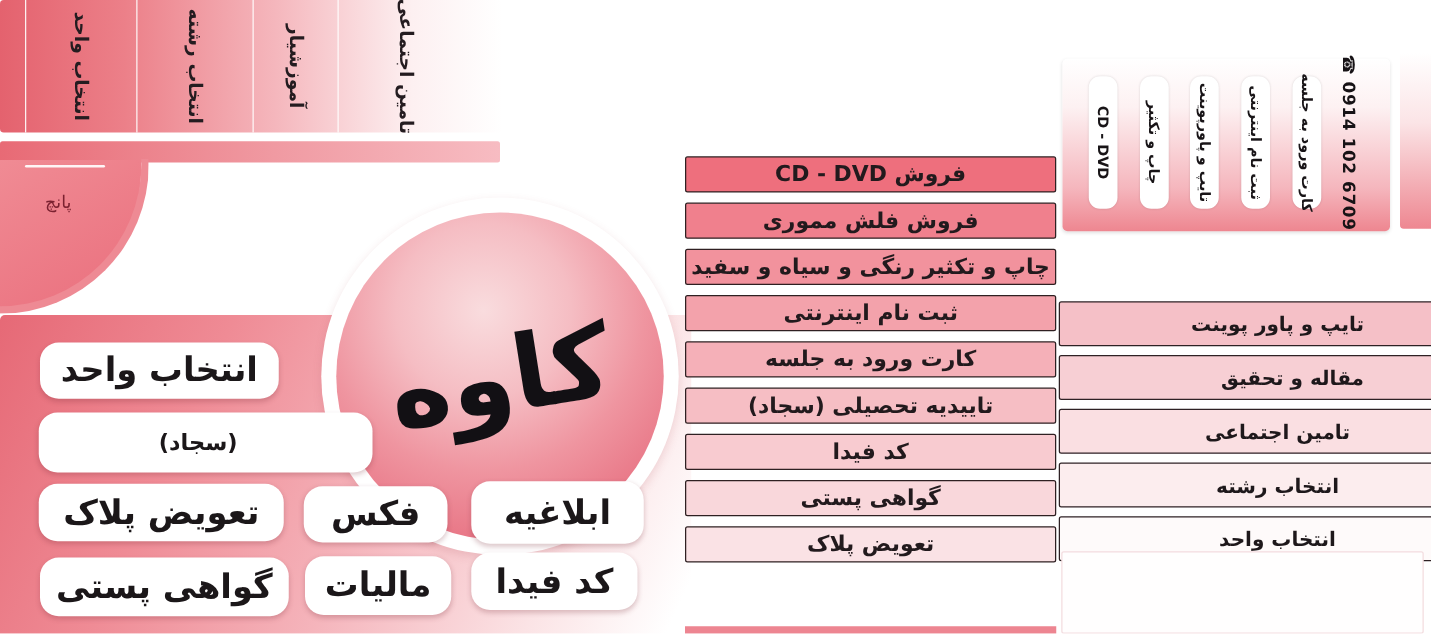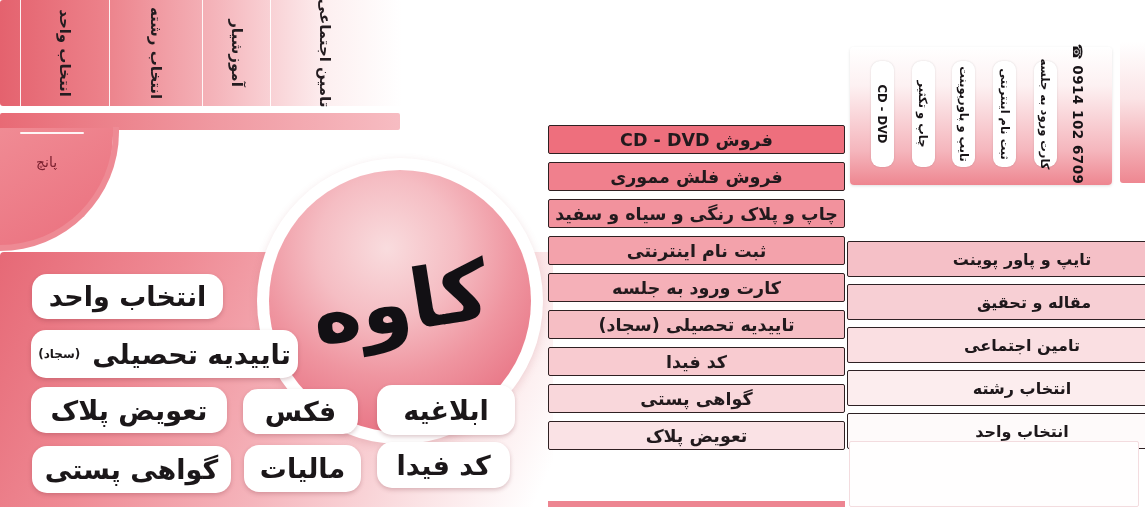--- a/index.html
+++ b/index.html
@@ -66,21 +66,21 @@
     font-size:82px;font-weight:bold;color:#121014;direction:rtl;
     transform:rotate(-9deg);line-height:1;margin-top:4px;
   }
   
   .pill{
     position:absolute;background:#ffffff;border-radius:15px;
     box-shadow:0 2px 4px rgba(120,40,50,0.25);
     display:flex;align-items:center;justify-content:center;
     font-weight:bold;color:#1b1719;direction:rtl;font-size:27px;white-space:nowrap;
   }
-  .pill .small{font-size:12px;font-weight:bold;margin-right:12px;}
+  .pill .small{font-size:18px;font-weight:bold;margin-right:12px;}
   
   .mid-list{
     position:absolute;left:548px;top:125px;width:297px;
     display:flex;flex-direction:column;gap:8px;
   }
   .mid-item{
     height:29px;border:1.4px solid #2f2022;border-radius:2px;
     display:flex;align-items:center;justify-content:center;
     font-size:17.5px;font-weight:bold;color:#221a1d;direction:rtl;white-space:nowrap;
     position:relative;z-index:1;
@@ -165,21 +165,20 @@
   <div class="ring">
     <div class="circle">
       <span class="brand-name">کاوه</span>
     </div>
   </div>
 
   <div class="pill" style="left:32px;top:274px;width:191px;height:45px;">
     <span>انتخاب واحد</span>
   </div>
   <div class="pill" style="left:31px;top:330px;width:267px;height:48px;">
-    <span>تاییدیه تحصیلی</span>
     <span class="small">(سجاد)</span>
   </div>
   <div class="pill" style="left:31px;top:387px;width:196px;height:46px;">
     <span>تعویض پلاک</span>
   </div>
   <div class="pill" style="left:243px;top:389px;width:115px;height:45px;">
     <span>فکس</span>
   </div>
   <div class="pill" style="left:377px;top:385px;width:138px;height:50px;">
     <span>ابلاغیه</span>
@@ -190,21 +189,21 @@
   <div class="pill" style="left:244px;top:445px;width:117px;height:47px;">
     <span>مالیات</span>
   </div>
   <div class="pill" style="left:377px;top:442px;width:133px;height:46px;">
     <span>کد فیدا</span>
   </div>
 
   <div class="mid-list">
     <div class="mid-item" style="background: rgb(238, 111, 125);">فروش CD - DVD</div>
     <div class="mid-item" style="background: rgb(240, 128, 141);">فروش فلش مموری</div>
-    <div class="mid-item" style="background: rgb(242, 146, 157);">چاپ و پلاک رنگی و سیاه و سفید</div>
+    <div class="mid-item" style="background: rgb(242, 146, 157);">چاپ و تکثیر رنگی و سیاه و سفید</div>
     <div class="mid-item" style="background: rgb(243, 162, 171);">ثبت نام اینترنتی</div>
     <div class="mid-item" style="background: rgb(245, 176, 184);">کارت ورود به جلسه</div>
     <div class="mid-item" style="background: rgb(246, 190, 196);">تاییدیه تحصیلی (سجاد)</div>
     <div class="mid-item" style="background: rgb(248, 203, 208);">کد فیدا</div>
     <div class="mid-item" style="background: rgb(249, 215, 219);">گواهی پستی</div>
     <div class="mid-item" style="background: rgb(250, 226, 229);">تعویض پلاک</div>
   </div>
   <div class="mid-filler"></div>
 
   <div class="mini-card">

